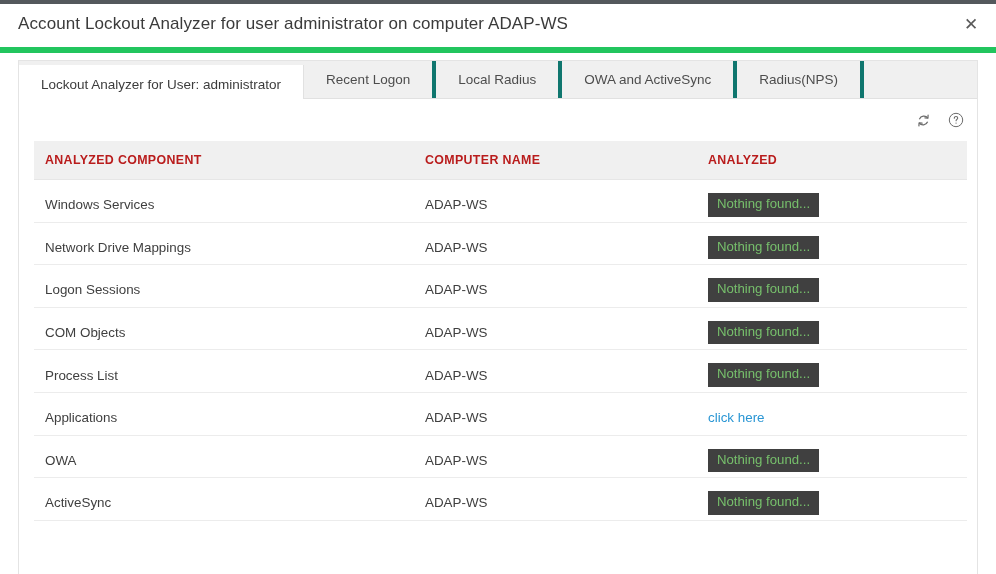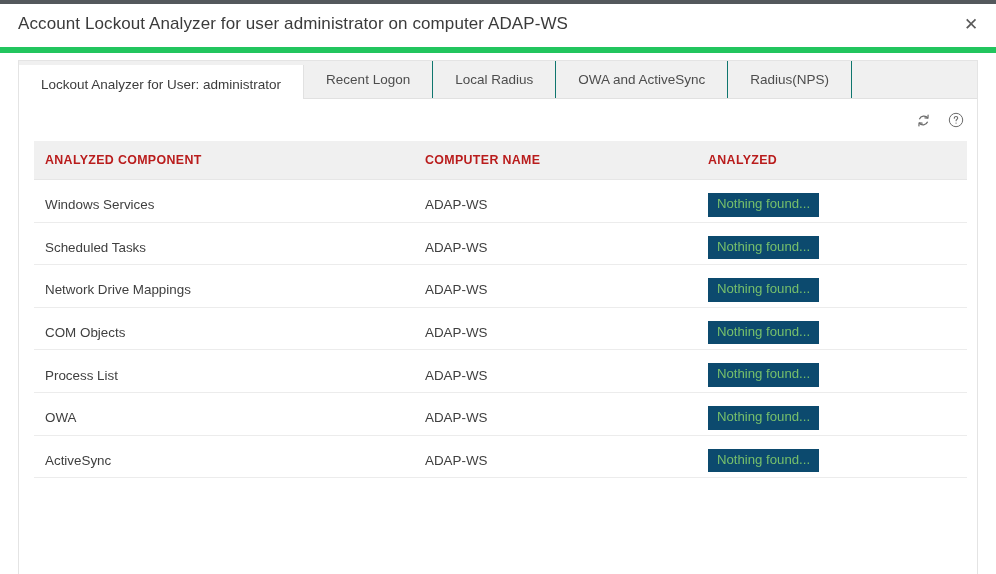--- a/index.html
+++ b/index.html
@@ -86,21 +86,21 @@
   .tab {
     display: flex;
     align-items: center;
     justify-content: center;
     padding: 0 22px;
     font-size: 13.5px;
     color: #4d4d4d;
     cursor: pointer;
     white-space: nowrap;
     background: transparent;
-    border-right: 1px solid #0f766e;
+    border-right: 4px solid #0f766e;
   }
   .tab.active {
     background: #ffffff;
     color: #3c3c3c;
     border-right: 1px solid #e1e1e1;
     position: relative;
     top: 4px;
     height: 39px;
     margin-bottom: -1px;
   }
@@ -161,21 +161,21 @@
     padding: 8px 0 0 11px;
     height: 42.6px;
     border-bottom: 1px solid #ececec;
     vertical-align: middle;
     background: #ffffff;
   }
   td.details { padding-left: 9px; }
 
   .badge-nothing {
     display: inline-block;
-    background: #0c4a6e;
+    background: #404040;
     color: #76bf6b;
     font-size: 13.2px;
     padding: 4px 9px 5px 9px;
     line-height: 1.1;
     white-space: nowrap;
   }
   .link-click {
     color: #2a96d4;
     font-size: 13.4px;
     text-decoration: none;
@@ -248,38 +248,43 @@
             <th>ANALYZED</th>
           </tr>
         </thead>
         <tbody id="tbody">
             <tr>
               <td>Windows Services</td>
               <td>ADAP-WS</td>
               <td class="details"><span class="badge-nothing">Nothing found...</span></td>
             </tr>
             <tr>
-              <td>Scheduled Tasks</td>
-              <td>ADAP-WS</td>
-              <td class="details"><span class="badge-nothing">Nothing found...</span></td>
-            </tr>
-            <tr>
               <td>Network Drive Mappings</td>
               <td>ADAP-WS</td>
               <td class="details"><span class="badge-nothing">Nothing found...</span></td>
             </tr>
             <tr>
+              <td>Logon Sessions</td>
+              <td>ADAP-WS</td>
+              <td class="details"><span class="badge-nothing">Nothing found...</span></td>
+            </tr>
+            <tr>
               <td>COM Objects</td>
               <td>ADAP-WS</td>
               <td class="details"><span class="badge-nothing">Nothing found...</span></td>
             </tr>
             <tr>
               <td>Process List</td>
               <td>ADAP-WS</td>
               <td class="details"><span class="badge-nothing">Nothing found...</span></td>
+            </tr>
+            <tr>
+              <td>Applications</td>
+              <td>ADAP-WS</td>
+              <td class="details"><a class="link-click">click here</a></td>
             </tr>
             <tr>
               <td>OWA</td>
               <td>ADAP-WS</td>
               <td class="details"><span class="badge-nothing">Nothing found...</span></td>
             </tr>
             <tr>
               <td>ActiveSync</td>
               <td>ADAP-WS</td>
               <td class="details"><span class="badge-nothing">Nothing found...</span></td>

